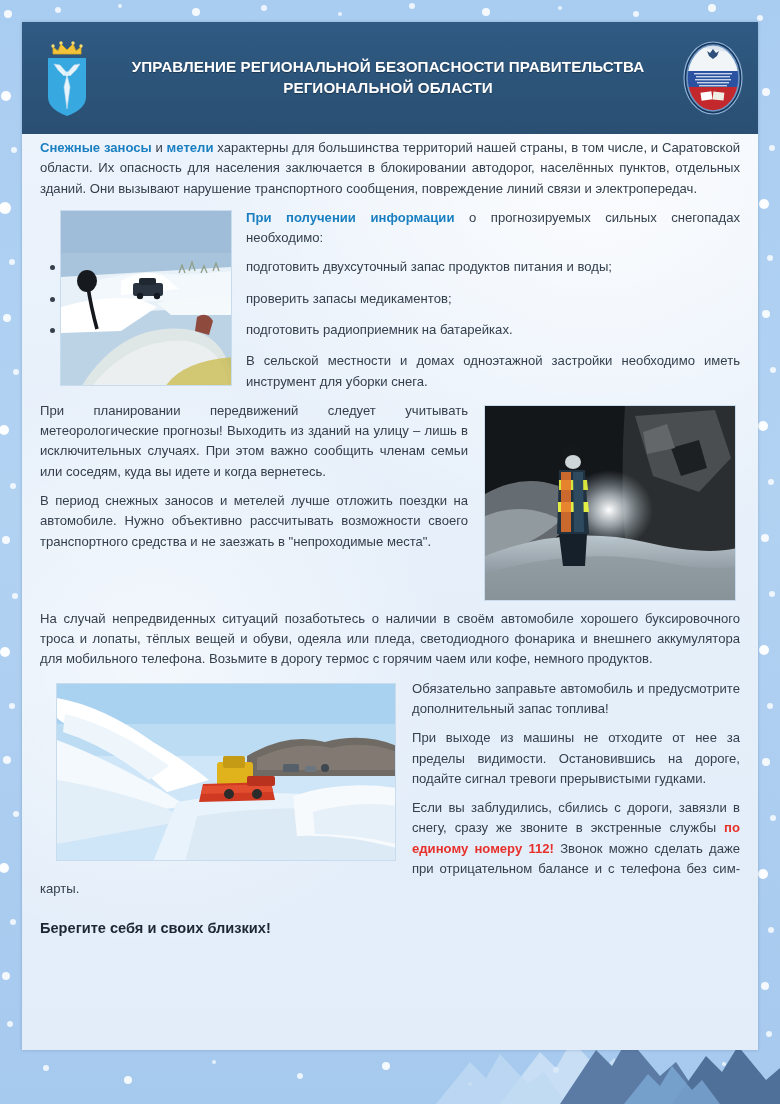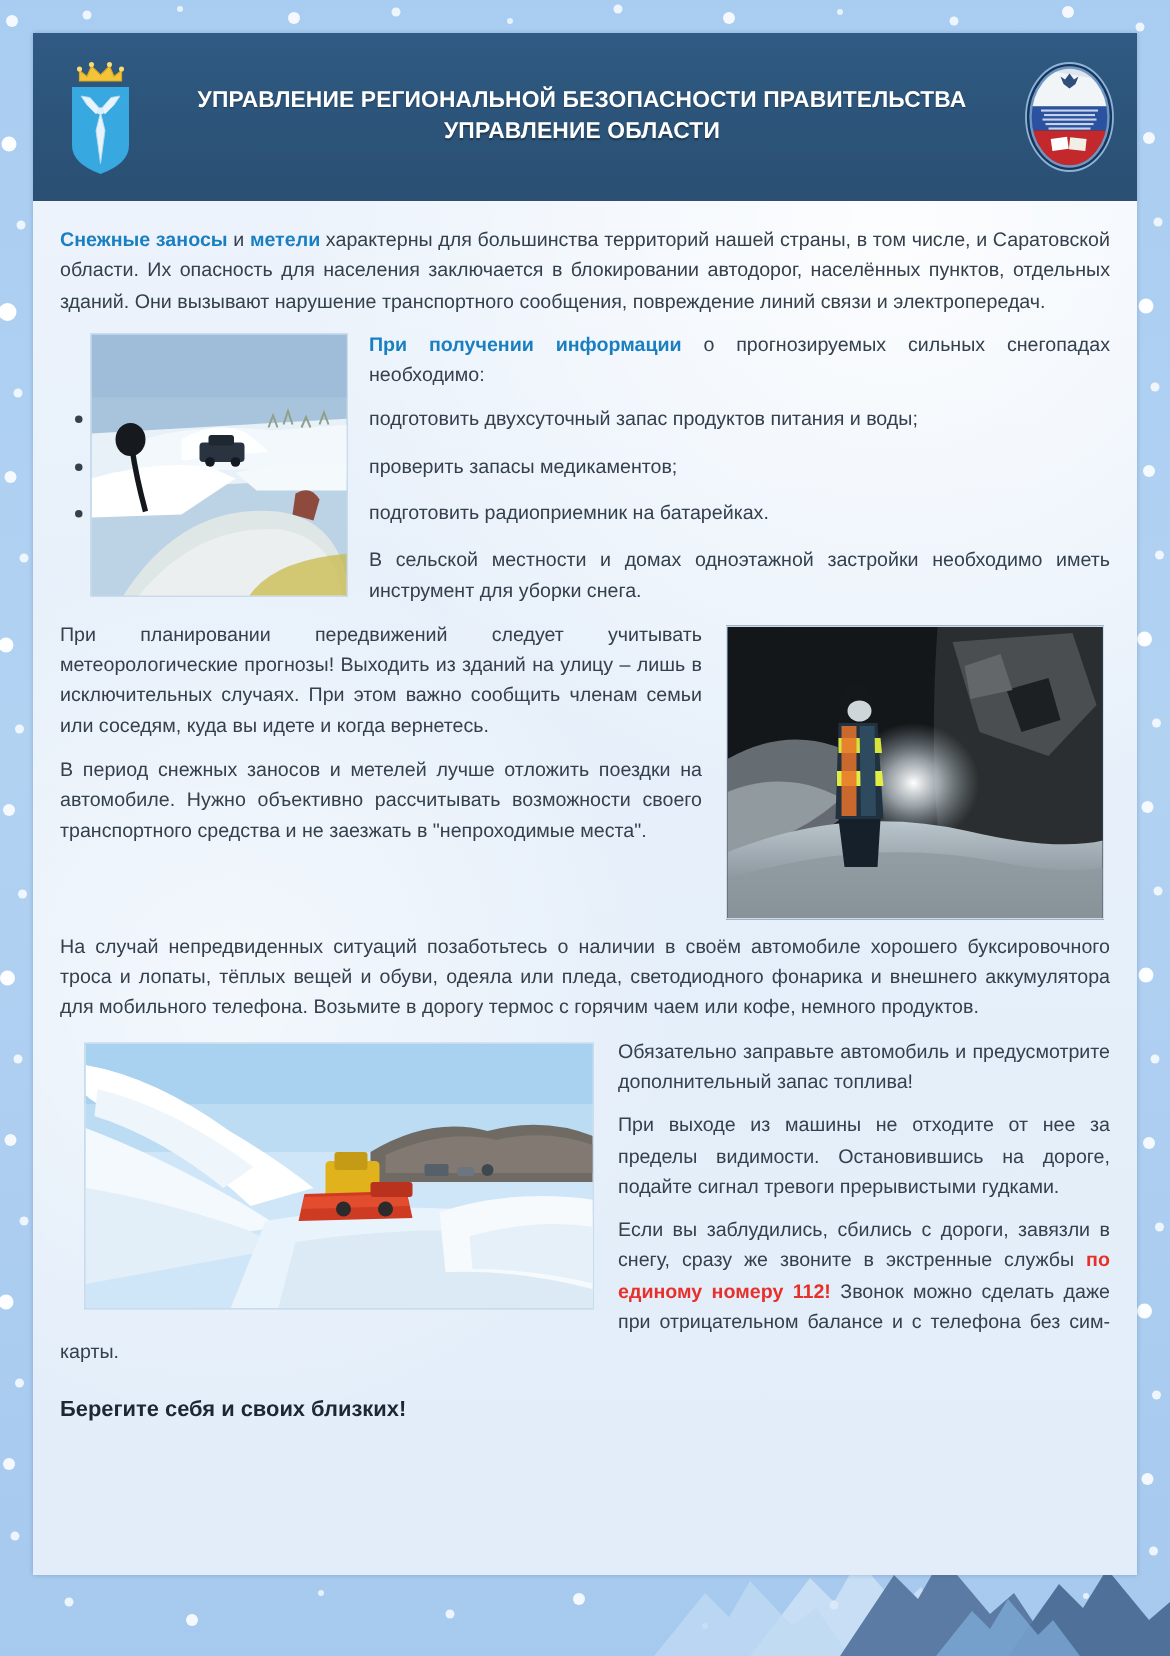--- a/index.html
+++ b/index.html
@@ -97,21 +97,21 @@
   .header-emblem {
     width: 62px;
     height: 76px;
     flex: 0 0 auto;
     position: relative;
   }
 
   
   .body-area {
     position: relative;
-    padding: 16px 18px 10px 18px;
+    padding: 4px 18px 10px 18px;
     color: #2c3b4c;
     font-size: 13.1px;
     line-height: 1.55;
   }
 
   p.para {
     text-align: justify;
     margin-bottom: 9px;
     color: #35404d;
   }
@@ -279,21 +279,21 @@
 
         <path d="M27 34 L20 26 L14 25 L18 31 L24 37 Z" fill="#e8f4fb" stroke="#b9d9ec" stroke-width="0.6"></path>
         <path d="M27 34 L34 26 L40 25 L36 31 L30 37 Z" fill="#e8f4fb" stroke="#b9d9ec" stroke-width="0.6"></path>
         <path d="M27 36 L24 48 L27 70 L30 48 Z" fill="#e8f4fb" stroke="#b9d9ec" stroke-width="0.6"></path>
         <circle cx="27" cy="35" r="2.4" fill="#dceefa"></circle>
       </svg>
     </div>
 
     <div class="header-title">
       <div>УПРАВЛЕНИЕ РЕГИОНАЛЬНОЙ БЕЗОПАСНОСТИ ПРАВИТЕЛЬСТВА</div>
-      <div>УПРАВЛЕНИЕ ОБЛАСТИ</div>
+      <div>РЕГИОНАЛЬНОЙ ОБЛАСТИ</div>
     </div>
 
     <div class="header-emblem">
       <svg width="62" height="76" viewBox="0 0 62 76">
         <defs>
           <clipPath id="ovalClip">
               <ellipse cx="31" cy="38" rx="26" ry="33"></ellipse>
             </clipPath>
         </defs>
         <ellipse cx="31" cy="38" rx="29" ry="36" fill="#17365c" stroke="#8fb3d8" stroke-width="1.2"></ellipse>

